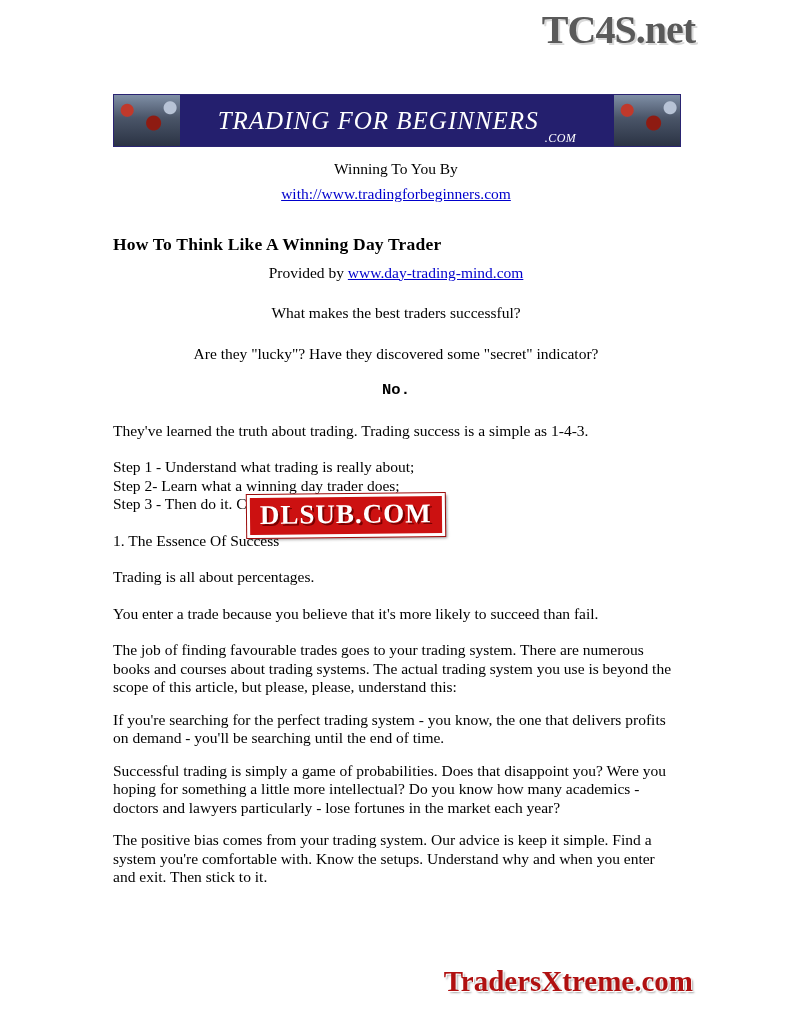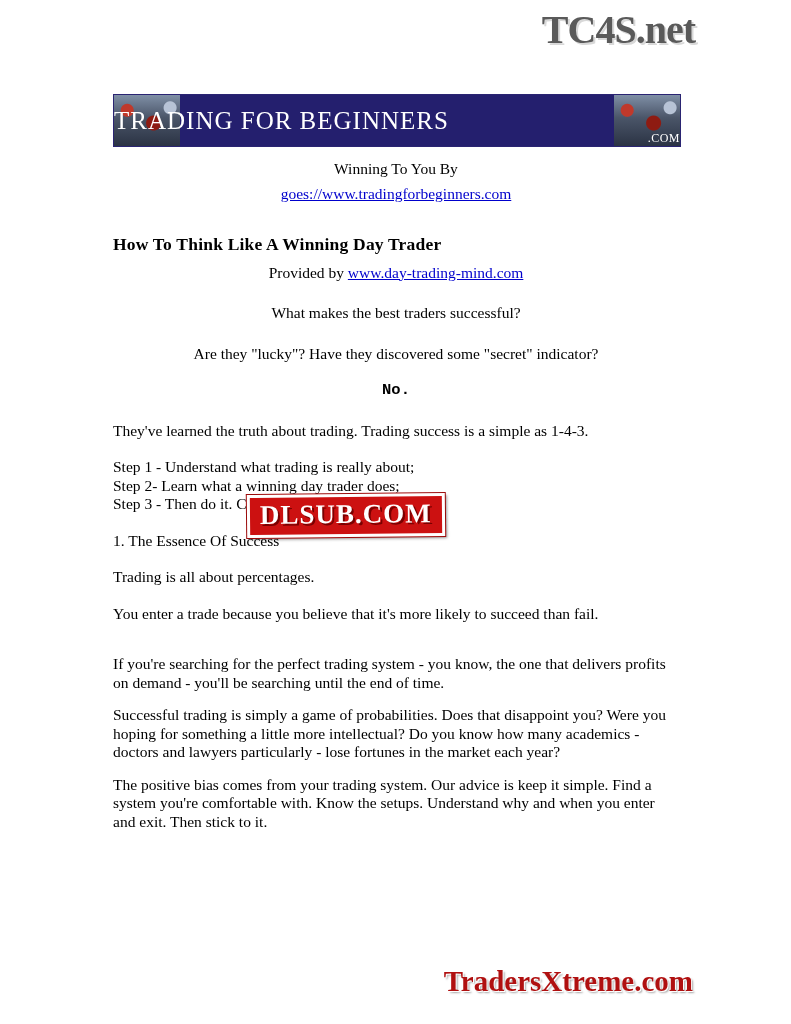--- a/index.html
+++ b/index.html
@@ -73,26 +73,27 @@
       radial-gradient(circle at 85% 25%, #b7c3d6 0 6px, transparent 7px),
       linear-gradient(180deg, #7f8fa6 0%, #4a5568 45%, #2b3344 100%);
   }
   .banner-side.left { left: 0; }
   .banner-side.right { right: 0; }
   .banner-text {
     position: absolute;
     left: 0; right: 0; top: 0; bottom: 0;
     display: flex;
     align-items: center;
-    justify-content: space-between;
+    justify-content: center;
     color: #ffffff;
     font-family: "Liberation Serif", serif;
     font-size: 25px;
     letter-spacing: 1px;
     white-space: nowrap;
+    font-style: italic;
   }
   .banner-text .big { font-size: 25px; }
   .banner-text .dotcom {
     font-size: 12px;
     margin-left: 6px;
     letter-spacing: 0.5px;
     position: relative;
     top: 18px;
   }
 
@@ -165,21 +166,21 @@
       <span class="big">TRADING FOR BEGINNERS</span>
       <span class="dotcom">.COM</span>
     </div>
   </div>
 
   <div class="content">
 
     <div class="p center">Winning To You By</div>
     <div class="gap-6"></div>
     <div class="p center">
-      <a class="link" href="#">goes://www.tradingforbeginners.com</a>
+      <a class="link" href="#">with://www.tradingforbeginners.com</a>
     </div>
 
     <div class="gap-22"></div>
     <div class="gap-10"></div>
 
     <h1 class="title">How To Think Like A Winning Day Trader</h1>
 
     <div class="gap-10"></div>
 
     <div class="p center">
@@ -215,20 +216,21 @@
     <div class="gap-18"></div>
 
     <div class="body-p">Trading is all about percentages.</div>
 
     <div class="gap-18"></div>
 
     <div class="body-p">You enter a trade because you believe that it's more likely to succeed than fail.</div>
 
     <div class="gap-18"></div>
 
+    <div class="body-p">The job of finding favourable trades goes to your trading system.  There are numerous books and courses about trading systems.   The actual trading system you use is beyond the scope of this article, but please, please, understand this:</div>
 
     <div class="gap-14"></div>
 
     <div class="body-p">If you're searching for the perfect trading system - you know, the one that delivers profits on demand - you'll be searching until the end of time.</div>
 
     <div class="gap-14"></div>
 
     <div class="body-p">Successful trading is simply a game of probabilities.  Does that disappoint you?  Were you hoping for something a little more intellectual?  Do you know how many academics - doctors and lawyers particularly - lose fortunes in the market each year?</div>
 
     <div class="gap-14"></div>

